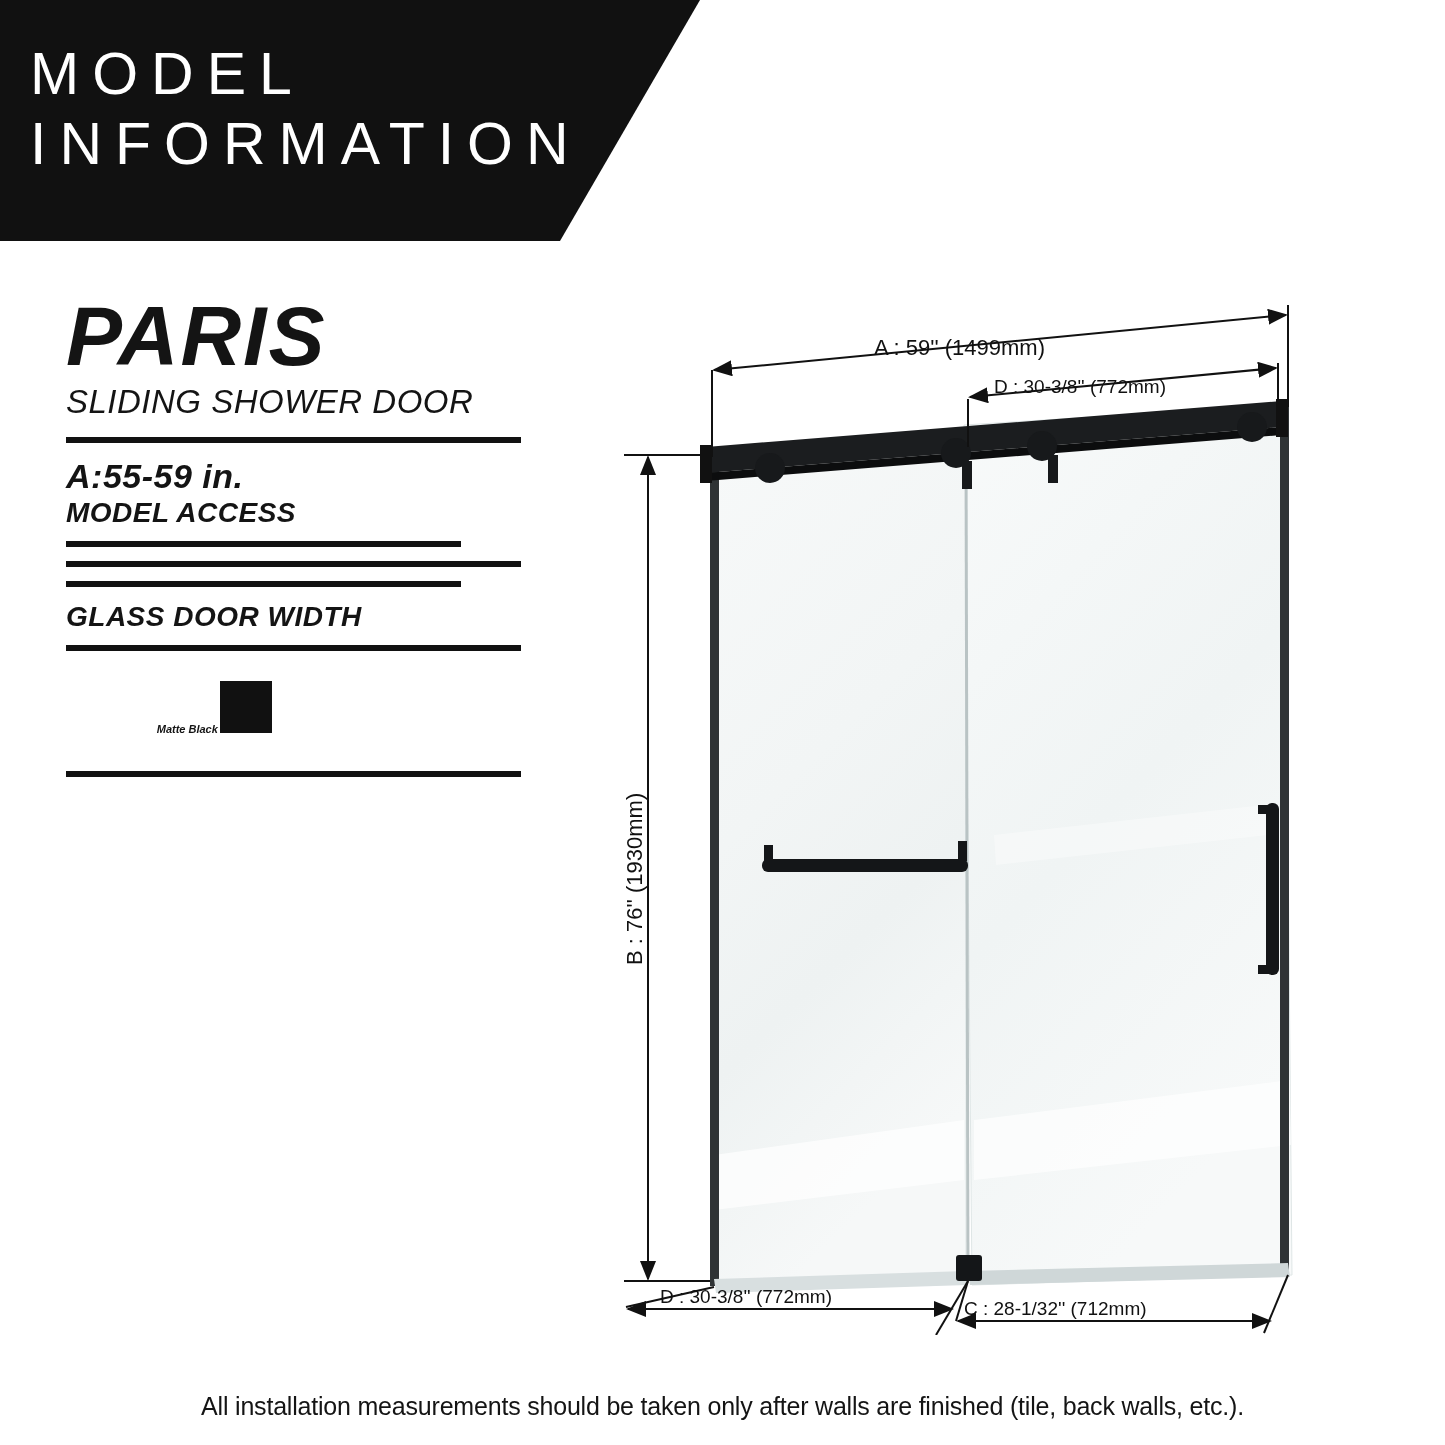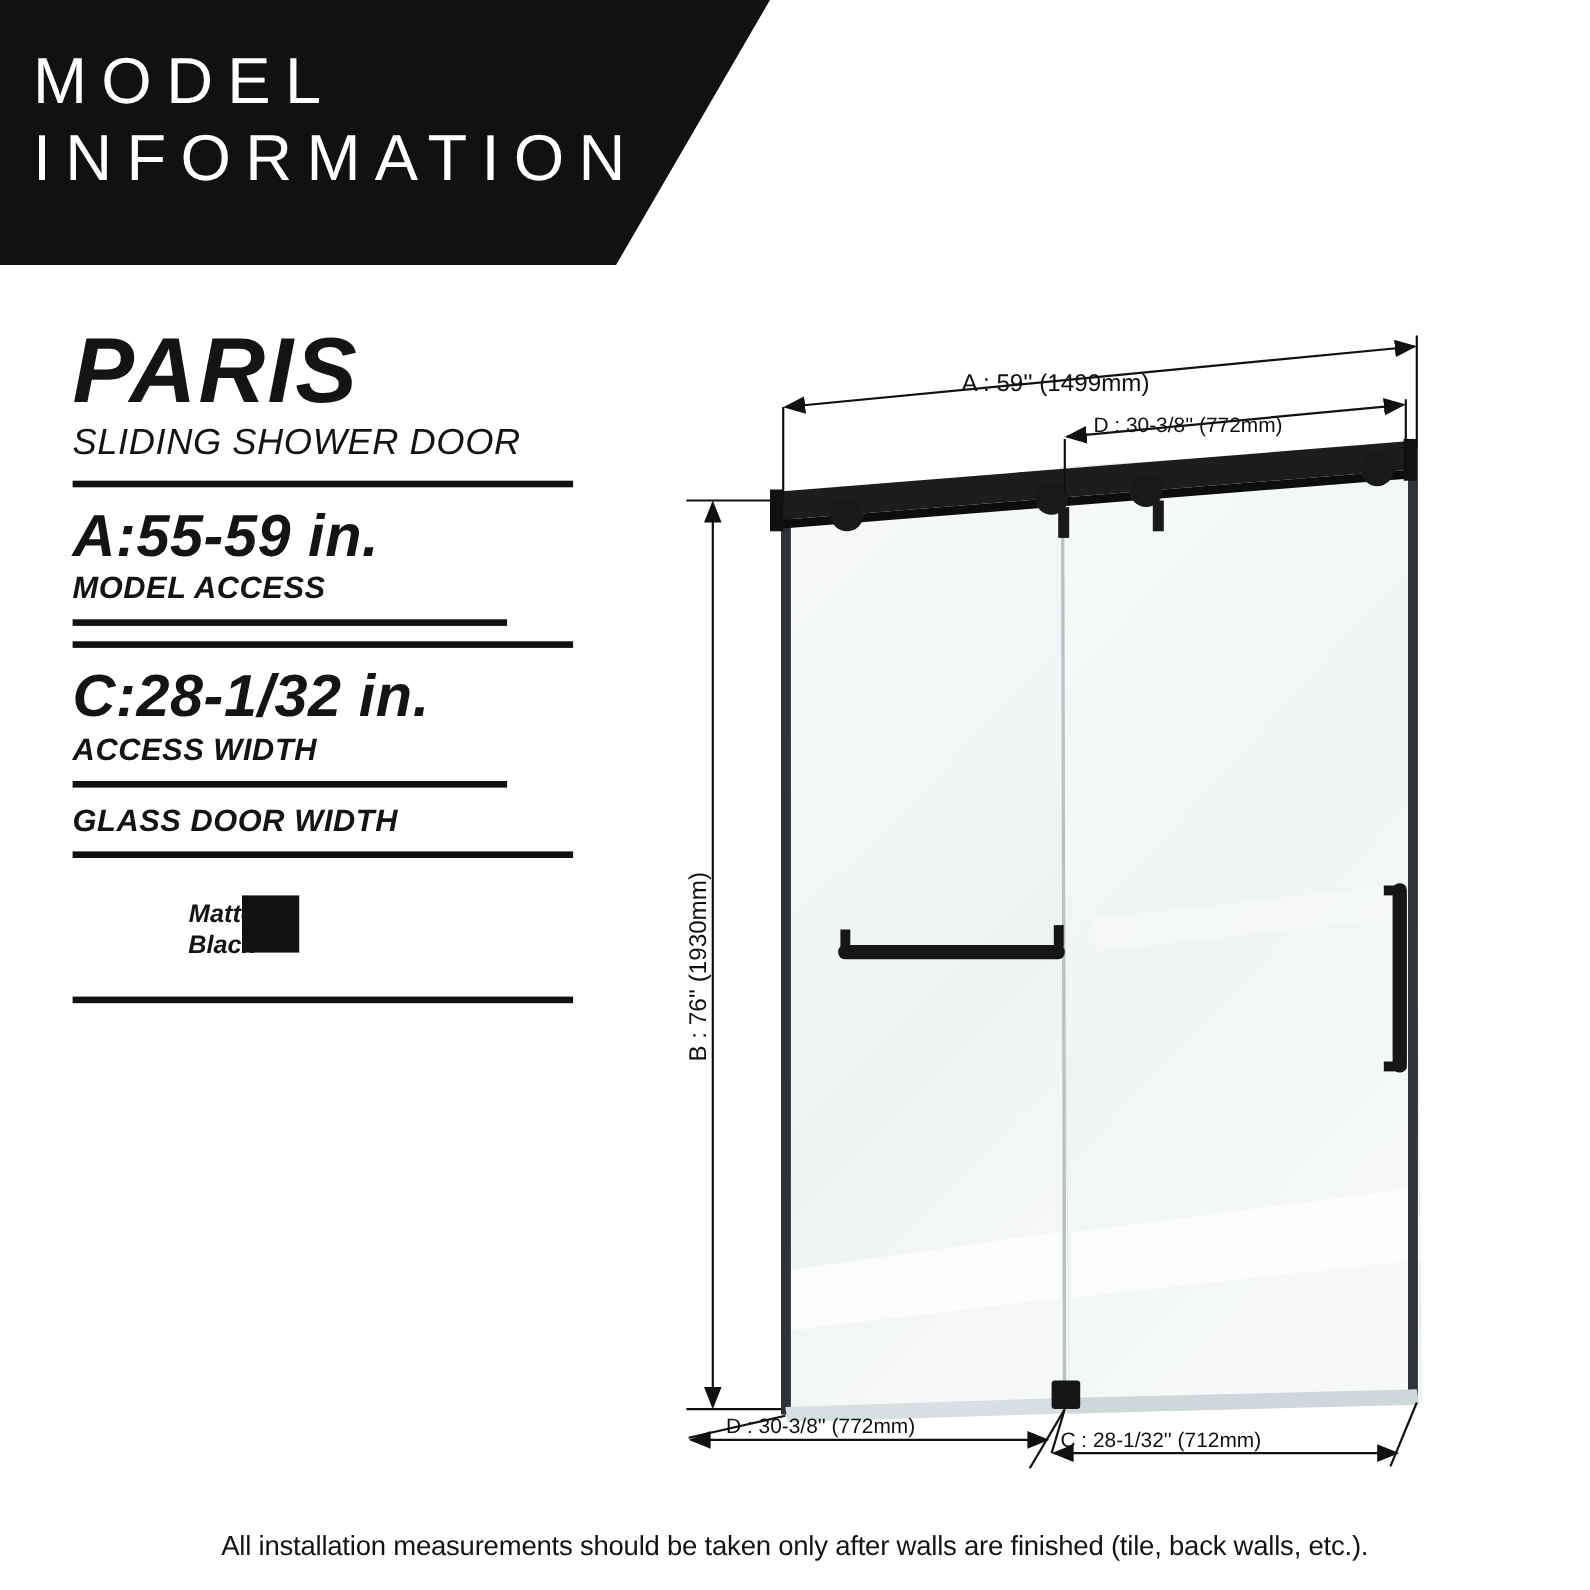--- a/index.html
+++ b/index.html
@@ -35,34 +35,34 @@
     font-size:84px;font-weight:bold;letter-spacing:2px;line-height:0.96;
     margin:0 0 6px 0;
   }
   .subtitle{
     font-size:33px;letter-spacing:0.5px;margin:0 0 16px 0;font-weight:400;
   }
   .rule{height:6px;background:#111;width:455px;margin:12px 0 14px 0;}
   .rule.short{width:395px;}
   .spec{margin:0;}
   .spec-value{
-    font-size:54px;font-weight:bold;letter-spacing:0.5px;line-height:1.12;margin:0;
+    font-size:34px;font-weight:bold;letter-spacing:0.5px;line-height:1.12;margin:0;
   }
   .spec-label{
     font-size:28px;font-weight:bold;letter-spacing:0.5px;margin:2px 0 0 0;
   }
   .swatch-wrap{
     width:455px;text-align:center;margin-top:30px;
   }
   .swatch{
     width:52px;height:52px;background:#111;display:inline-block;margin-left:-120px;
   }
   .swatch-caption{
-    font-size:23px;font-weight:bold;line-height:1.22;margin-top:6px;margin-left:-120px;
-    display:inline-block;width:90px;text-align:center;
+    font-size:11px;font-weight:bold;line-height:1.22;margin-top:6px;margin-left:-120px;
+    display:inline-block;width:90px;text-align:left;
   }
   .rule-bottom{height:6px;background:#111;width:455px;margin-top:34px;}
 
   
   .footer-note{
     position:absolute;left:0;top:1392px;width:1445px;text-align:center;
     font-size:25px;font-weight:normal;letter-spacing:-0.2px;
   }
 
   
@@ -90,24 +90,20 @@
     <div class="rule"></div>
 
     <div class="spec">
       <div class="spec-value">A:55-59 in.</div>
       <div class="spec-label">MODEL ACCESS</div>
     </div>
     <div class="rule short"></div>
 
     <div class="rule"></div>
 
-    <div class="spec">
-      <div class="spec-value">C:28-1/32 in.</div>
-      <div class="spec-label">ACCESS WIDTH</div>
-    </div>
     <div class="rule short"></div>
 
     <div class="spec">
       <div class="spec-label">GLASS DOOR WIDTH</div>
     </div>
     <div class="rule"></div>
 
     <div class="swatch-wrap">
       <div class="swatch"></div>
       <div class="swatch-caption">Matte

